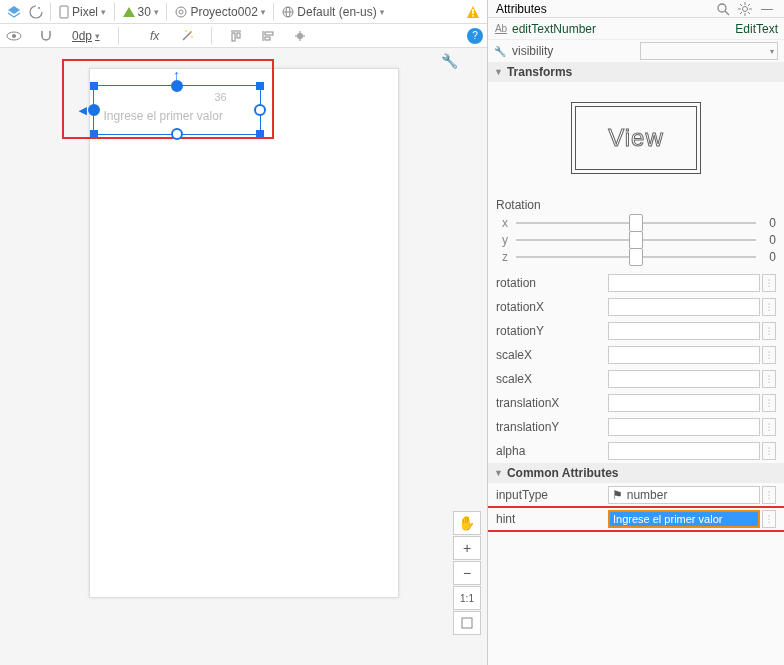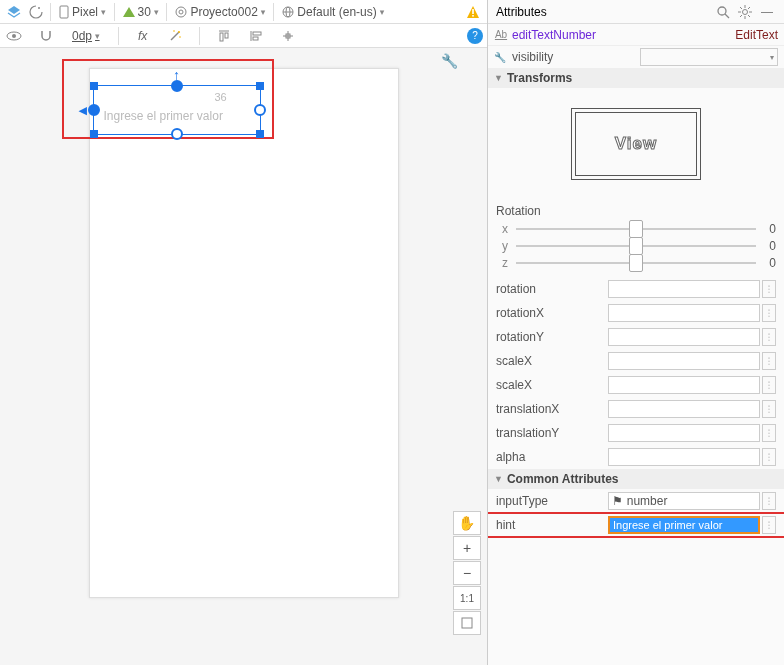--- a/index.html
+++ b/index.html
@@ -35,39 +35,39 @@
 .sel-rect .arrow-left { position:absolute; top:50%; left:-15px; transform:translateY(-50%); color:#1a73e8; font-size:11px; }
 
 .hint-text { position:absolute; top:40px; left:14px; color:#bbb; font-size:12px; }
 .dim-label { position:absolute; top:22px; left:125px; color:#bbb; font-size:11px; }
 
 .wrench { position:absolute; top:5px; right:28px; color:#777; font-size:14px; cursor:pointer; }
 
 .side-toolbar { position:absolute; right:6px; bottom:30px; width:28px; display:flex; flex-direction:column; gap:1px; }
 .side-toolbar div { width:28px; height:24px; background:#fff; border:1px solid #ccc; display:flex; align-items:center; justify-content:center; cursor:pointer; color:#555; font-size:14px; }
 
-.attr-header { height:24px; display:flex; align-items:center; padding:0 8px; border-bottom:1px solid #ddd; }
+.attr-header { height:18px; display:flex; align-items:center; padding:0 8px; border-bottom:1px solid #ddd; }
 .attr-header .title { flex:1; }
 .attr-header .icon { width:18px; height:18px; display:flex; align-items:center; justify-content:center; cursor:pointer; color:#777; margin-left:4px; }
 
 .attr-body { flex:1; overflow:hidden; display:flex; flex-direction:column; }
 
 .field-row { display:flex; align-items:center; padding:2px 6px; height:22px; }
 .field-row .icon { width:14px; text-align:center; color:#888; margin-right:4px; font-size:10px; }
 .field-row .name { flex:1; color:#555; }
-.field-row .value { color:#7f1d1d; }
+.field-row .value { color:#14532d; }
 .field-row .combo { width:138px; height:18px; border:1px solid #ccc; display:flex; align-items:center; padding:0 3px; font-size:11px; }
 .field-row .combo .chev { margin-left:auto; font-size:8px; color:#888; }
 
 .section-header { background:#eee; padding:3px 6px; font-weight:bold; color:#444; display:flex; align-items:center; gap:4px; }
 .section-header .tri { font-size:9px; color:#888; }
 
 .view-box { margin:20px auto; width:130px; height:72px; border:1px solid #555; display:flex; align-items:center; justify-content:center; position:relative; }
 .view-box::after { content:''; position:absolute; top:3px; left:3px; right:3px; bottom:3px; border:1px solid #555; }
-.view-text { font-size:17px; color:#fff; -webkit-text-stroke:1px #666; font-weight:bold; letter-spacing:1px; z-index:1; }
+.view-text { font-size:24px; color:#fff; -webkit-text-stroke:1px #666; font-weight:normal; letter-spacing:1px; z-index:1; }
 
 .rotation-block { padding:4px 8px; }
 .rotation-block .lbl { color:#555; margin-bottom:4px; }
 .slider-row { display:flex; align-items:center; gap:8px; margin:3px 0; }
 .slider-row .ax { width:12px; color:#888; text-align:right; }
 .slider-row .track { flex:1; height:2px; background:#ccc; position:relative; }
 .slider-row .thumb { position:absolute; top:50%; left:50%; transform:translate(-50%,-50%); width:14px; height:18px; background:#fff; border:1px solid #aaa; border-radius:2px; }
 .slider-row .val { width:12px; color:#555; text-align:right; }
 
 .prop-row { display:flex; align-items:center; padding:2px 8px; height:24px; }
@@ -154,21 +154,21 @@
     <div class="tb-btn">
         <svg width="14" height="14">
           <path d="M3 2 v5 a4 4 0 0 0 8 0 v-5" fill="none" stroke="#888" stroke-width="1.5"></path>
         </svg>
       </div>
     <div class="tb-dd" style="text-decoration:underline;">
       <span>0dp</span>
       <span class="chev">▾</span>
     </div>
     <div class="divider"></div>
-    <div class="tb-btn" style="font-style:italic;color:#666;">fx</div>
+    <div class="tb-btn" style="font-style:italic;color:#666;margin-left:12px;">fx</div>
     <div class="tb-btn">
         <svg width="14" height="14">
           <line x1="3" y1="11" x2="11" y2="3" stroke="#888" stroke-width="1.5"></line>
           <circle cx="11" cy="3" r="1" fill="#f5b400"></circle>
           <circle cx="6" cy="2" r="0.8" fill="#f5b400"></circle>
           <circle cx="12" cy="8" r="0.8" fill="#f5b400"></circle>
         </svg>
       </div>
     <div class="divider"></div>
     <div class="tb-btn">
@@ -252,21 +252,21 @@
             <line x1="10" y1="4" x2="12" y2="2"></line>
           </g>
         </svg>
       </div>
     <div class="icon">—</div>
   </div>
 
   <div class="attr-body">
     <div class="field-row" style="border-bottom:1px solid #eee;">
       <span class="icon" style="text-decoration:underline;">Ab</span>
-      <span class="name" style="color:#6d28d9;">editTextNumber</span>
+      <span class="name" style="color:#14532d;">editTextNumber</span>
       <span class="value">EditText</span>
     </div>
     <div class="field-row">
       <span class="icon">🔧</span>
       <span class="name">visibility</span>
       <div class="combo">
           <span class="chev">▾</span>
         </div>
     </div>
 

